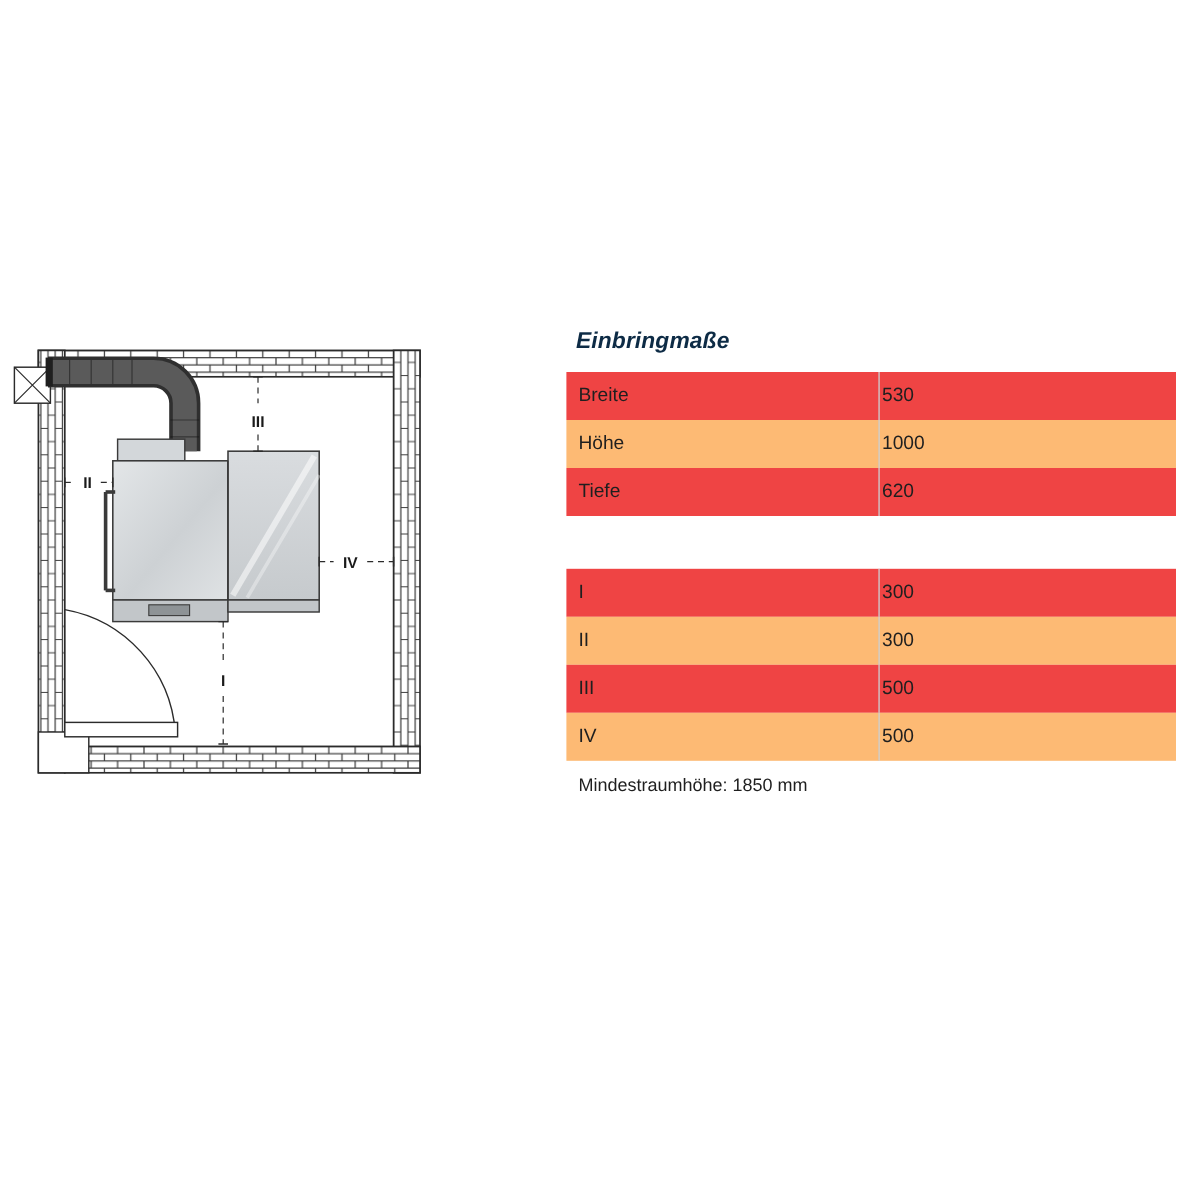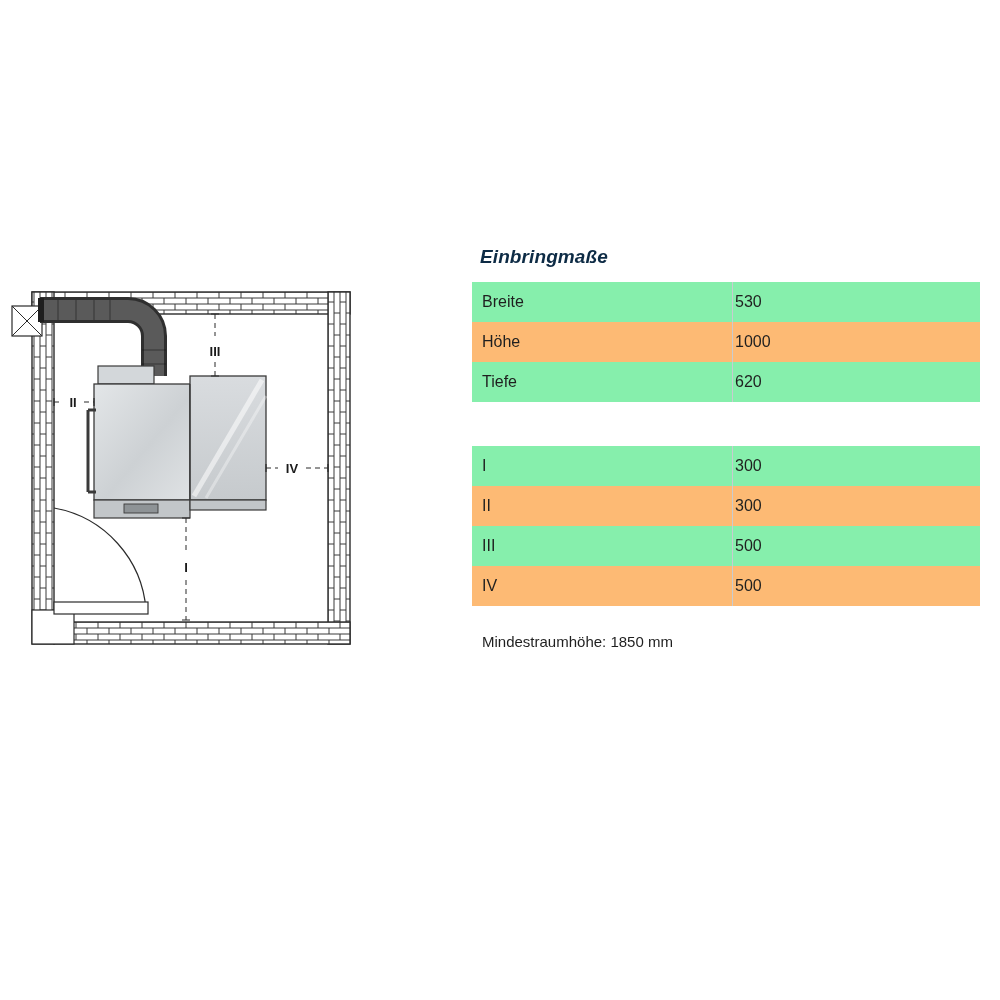--- a/index.html
+++ b/index.html
@@ -29,21 +29,21 @@
     left: 10px;
     top: 280px;
     width: 370px;
     height: 400px;
   }
 
   
   .tables {
     position: absolute;
     left: 472px;
-    top: 246px;
+    top: 274px;
     width: 508px;
   }
 
   .table-title {
     font-style: italic;
     font-weight: bold;
     font-size: 19px;
     color: #0d2b45;
     margin: 0 0 14px 8px;
     letter-spacing: 0.1px;
@@ -62,30 +62,30 @@
     vertical-align: middle;
   }
   table.spec td.label {
     width: 250px;
     border-right: 1px solid #c8ccd0;
   }
   table.spec td.value {
     padding-left: 2px;
   }
   table.spec tr.odd td {
-    background: #86efac;
+    background: #ef4444;
   }
   table.spec tr.even td {
     background: #fdba74;
   }
 
   .note {
     font-size: 15px;
     color: #1f1f1f;
-    margin: 27px 0 0 10px;
+    margin: 12px 0 0 10px;
   }
 
   .gap {
     height: 44px;
   }
 </style>
 </head>
 <body>
 
 <div id="canvas">

